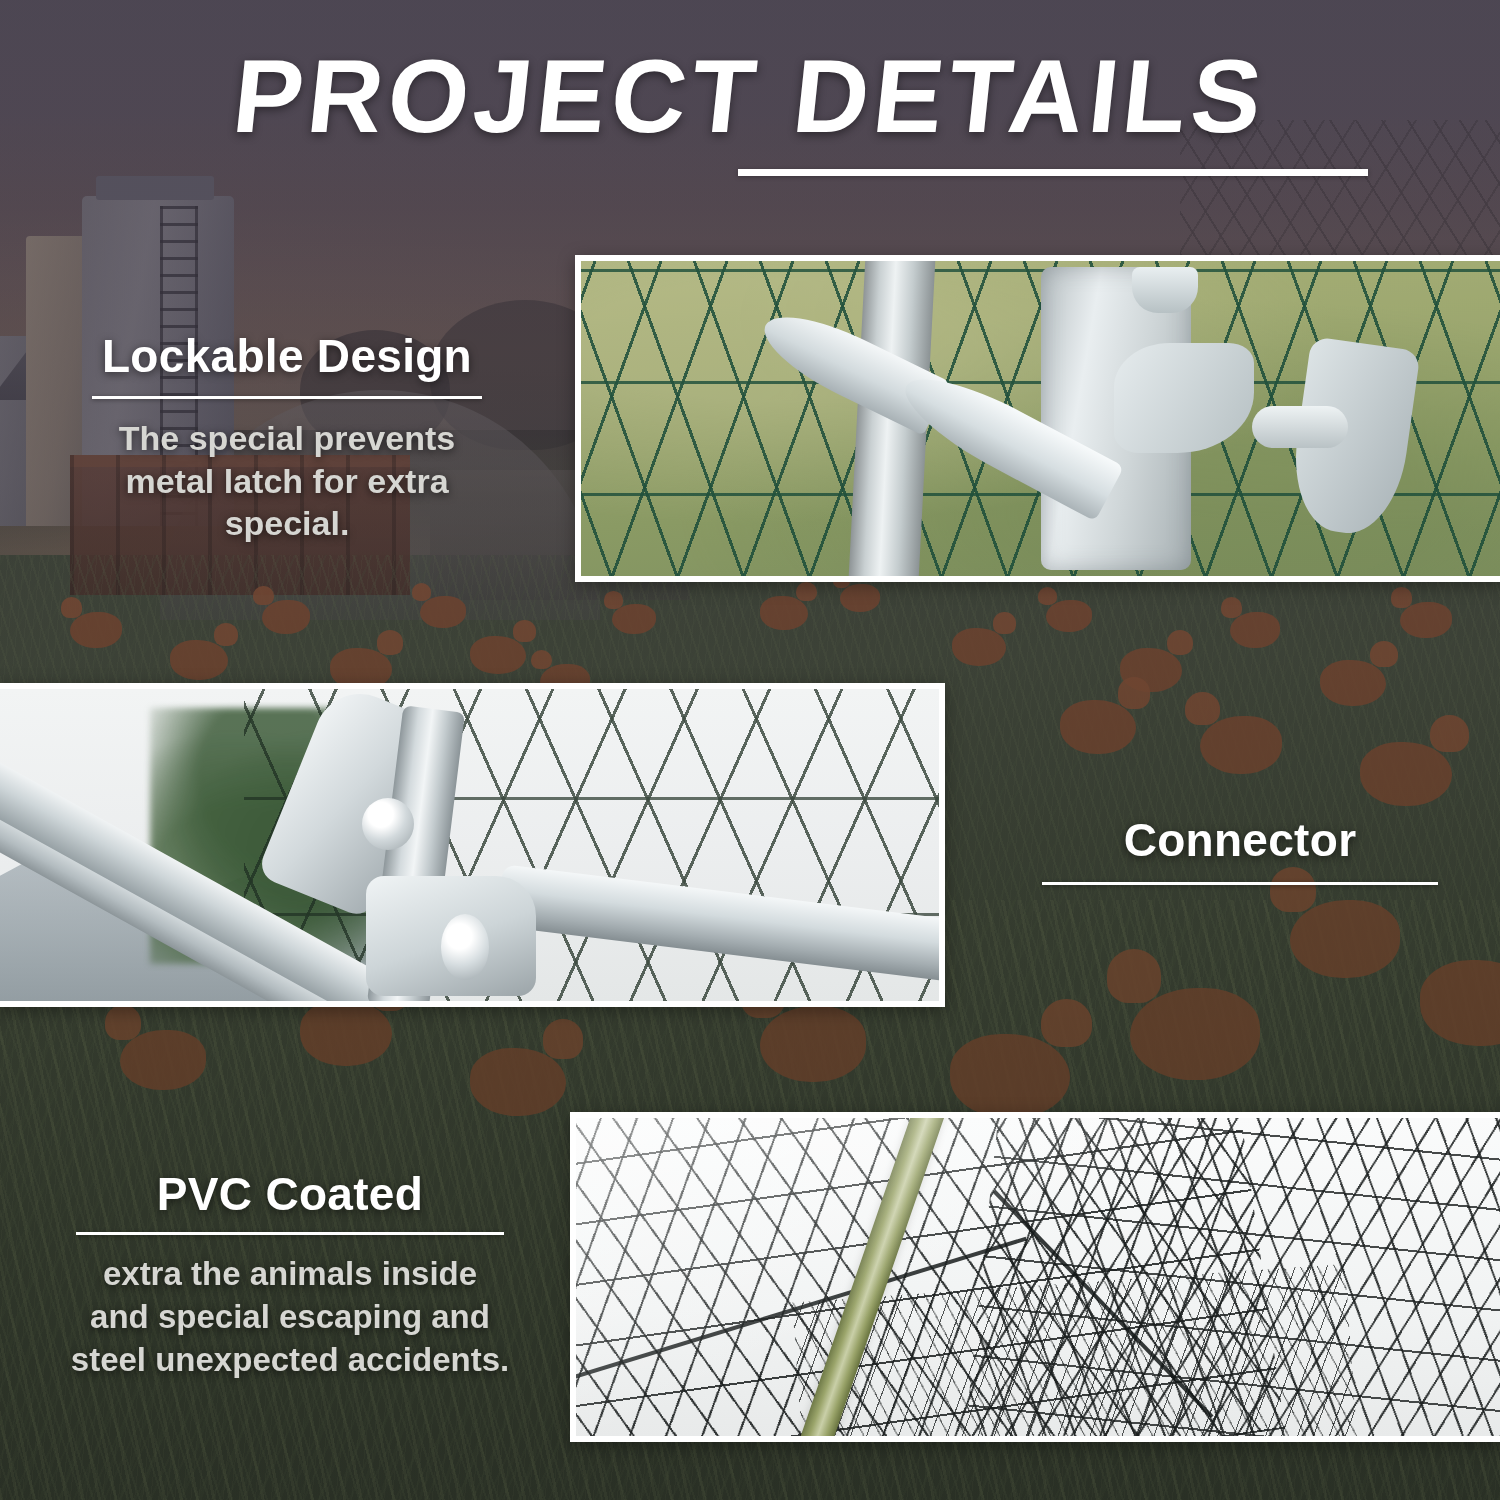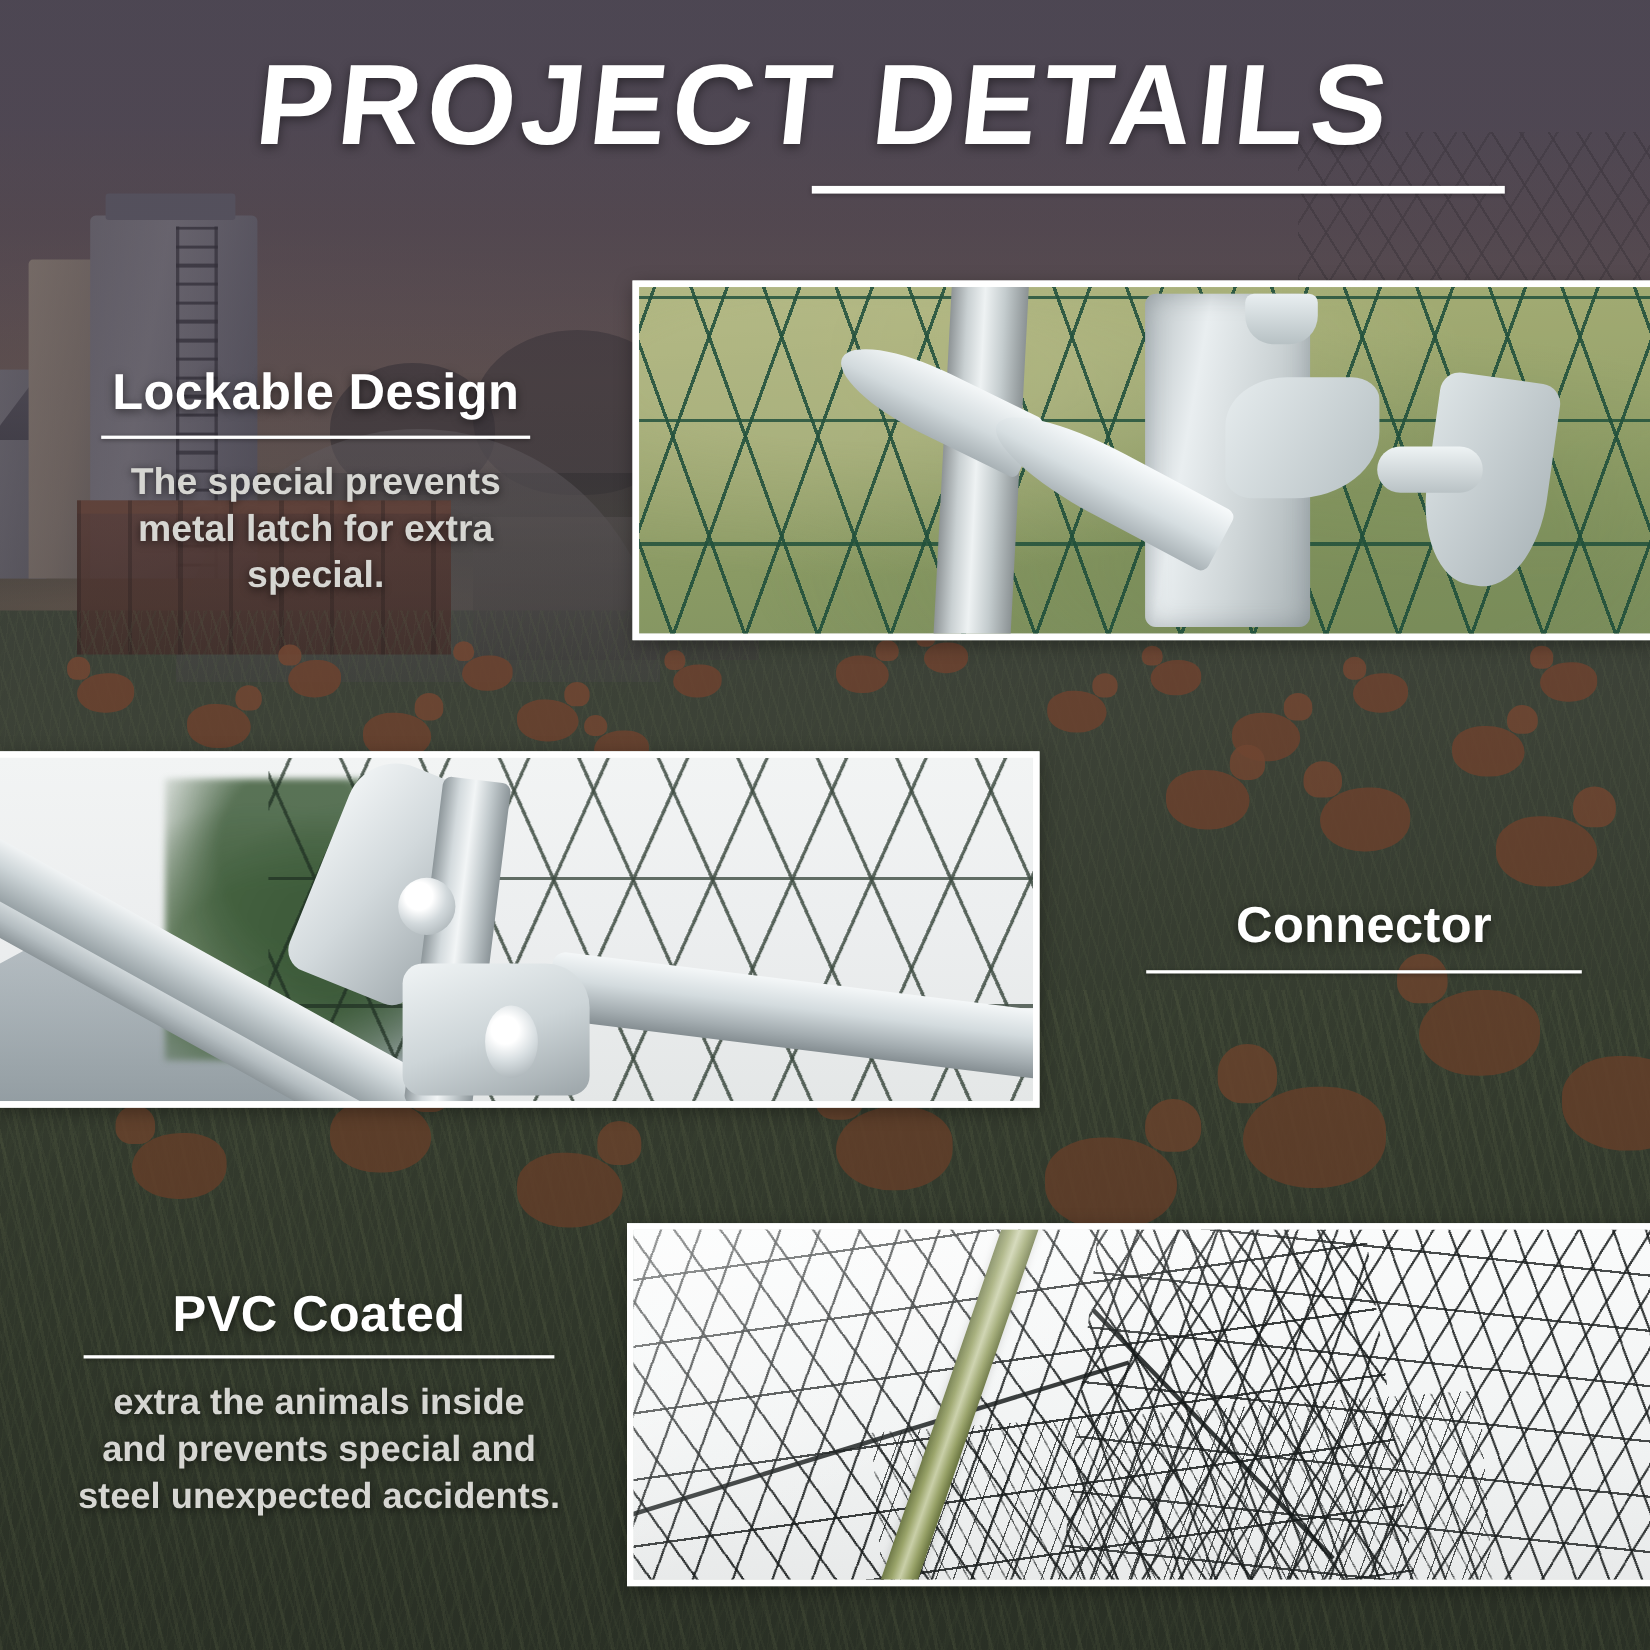--- a/index.html
+++ b/index.html
@@ -526,18 +526,18 @@
     <div class="rule"></div>
   </div>
 
   <div class="feature f-pvc">
     <h2>
       <span>PVC Coated</span><br>
     </h2>
     <div class="rule"></div>
     <p>
       <span>extra the animals inside</span><br>
-      <span>and prevents special and</span><br>
+      <span>and special escaping and</span><br>
       <span>steel unexpected accidents.</span>
     </p>
   </div>
 
 </div>
 
 </body></html>

